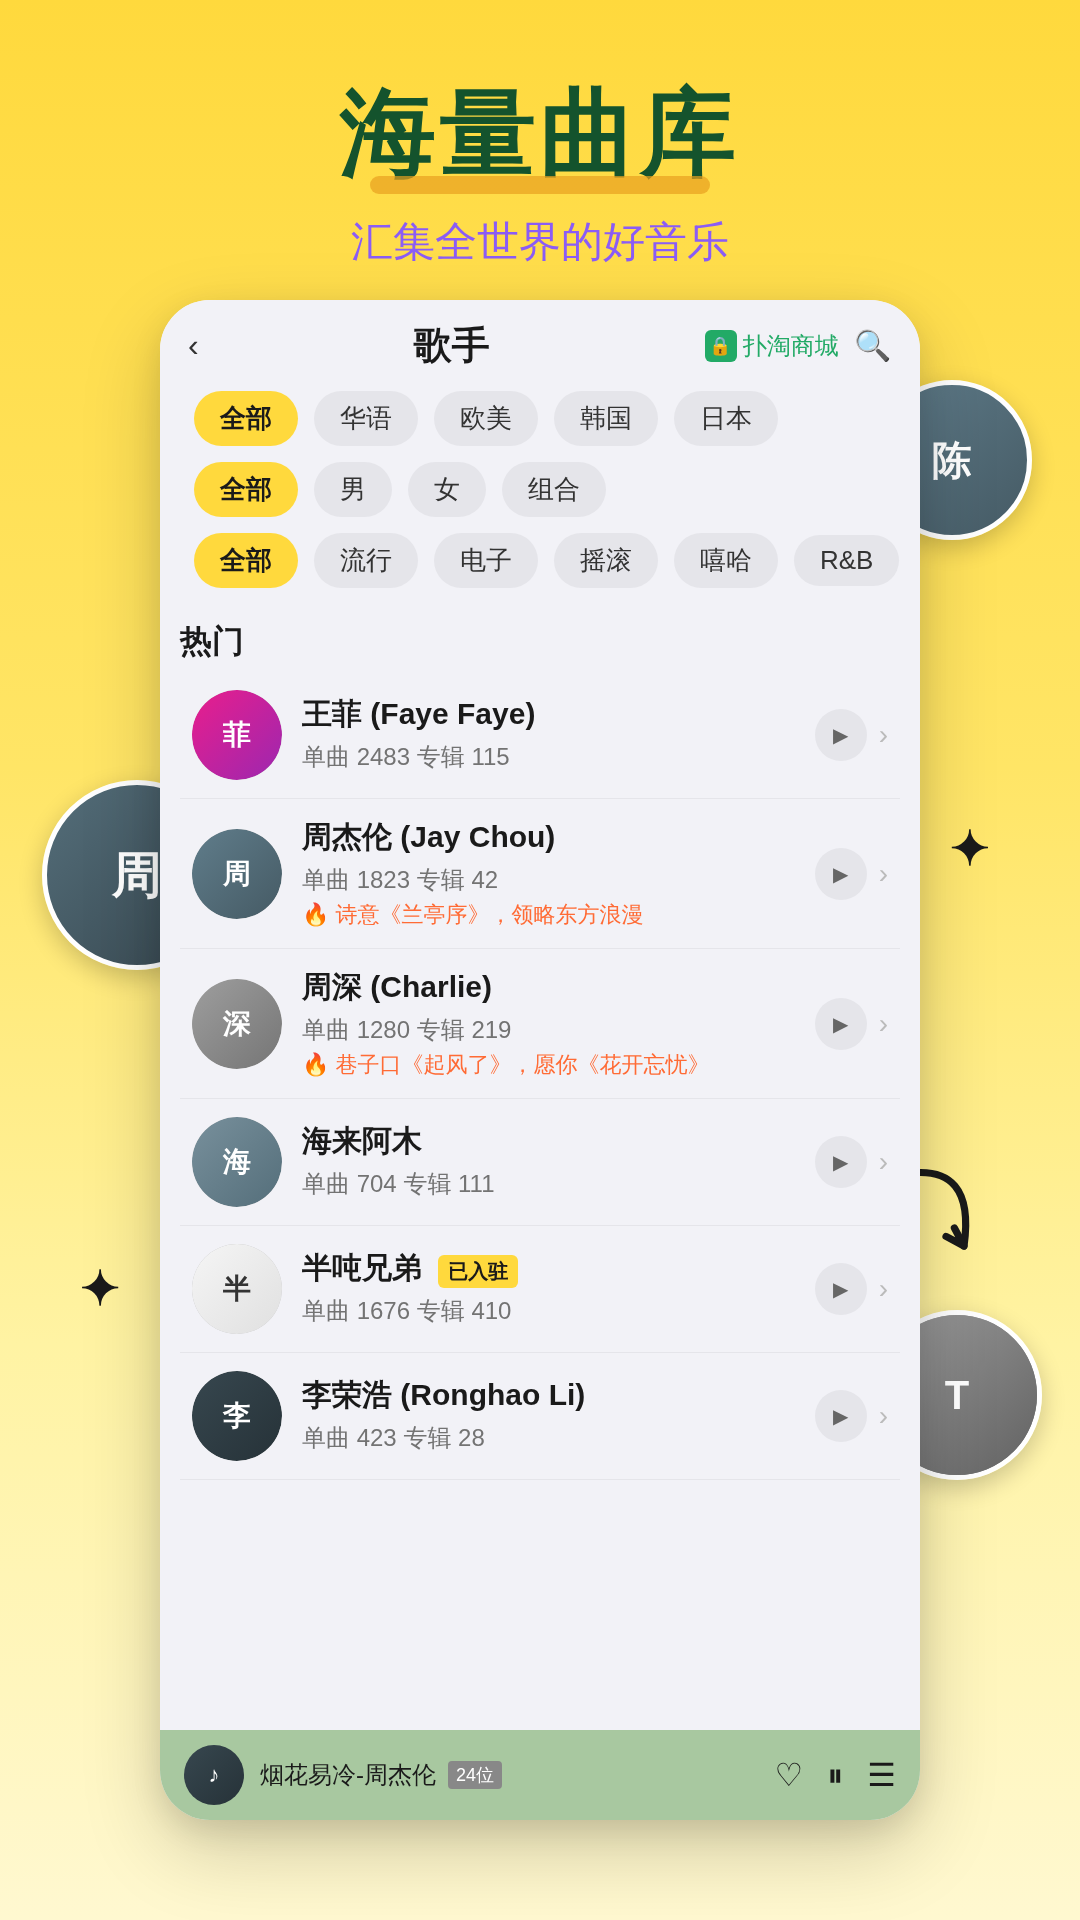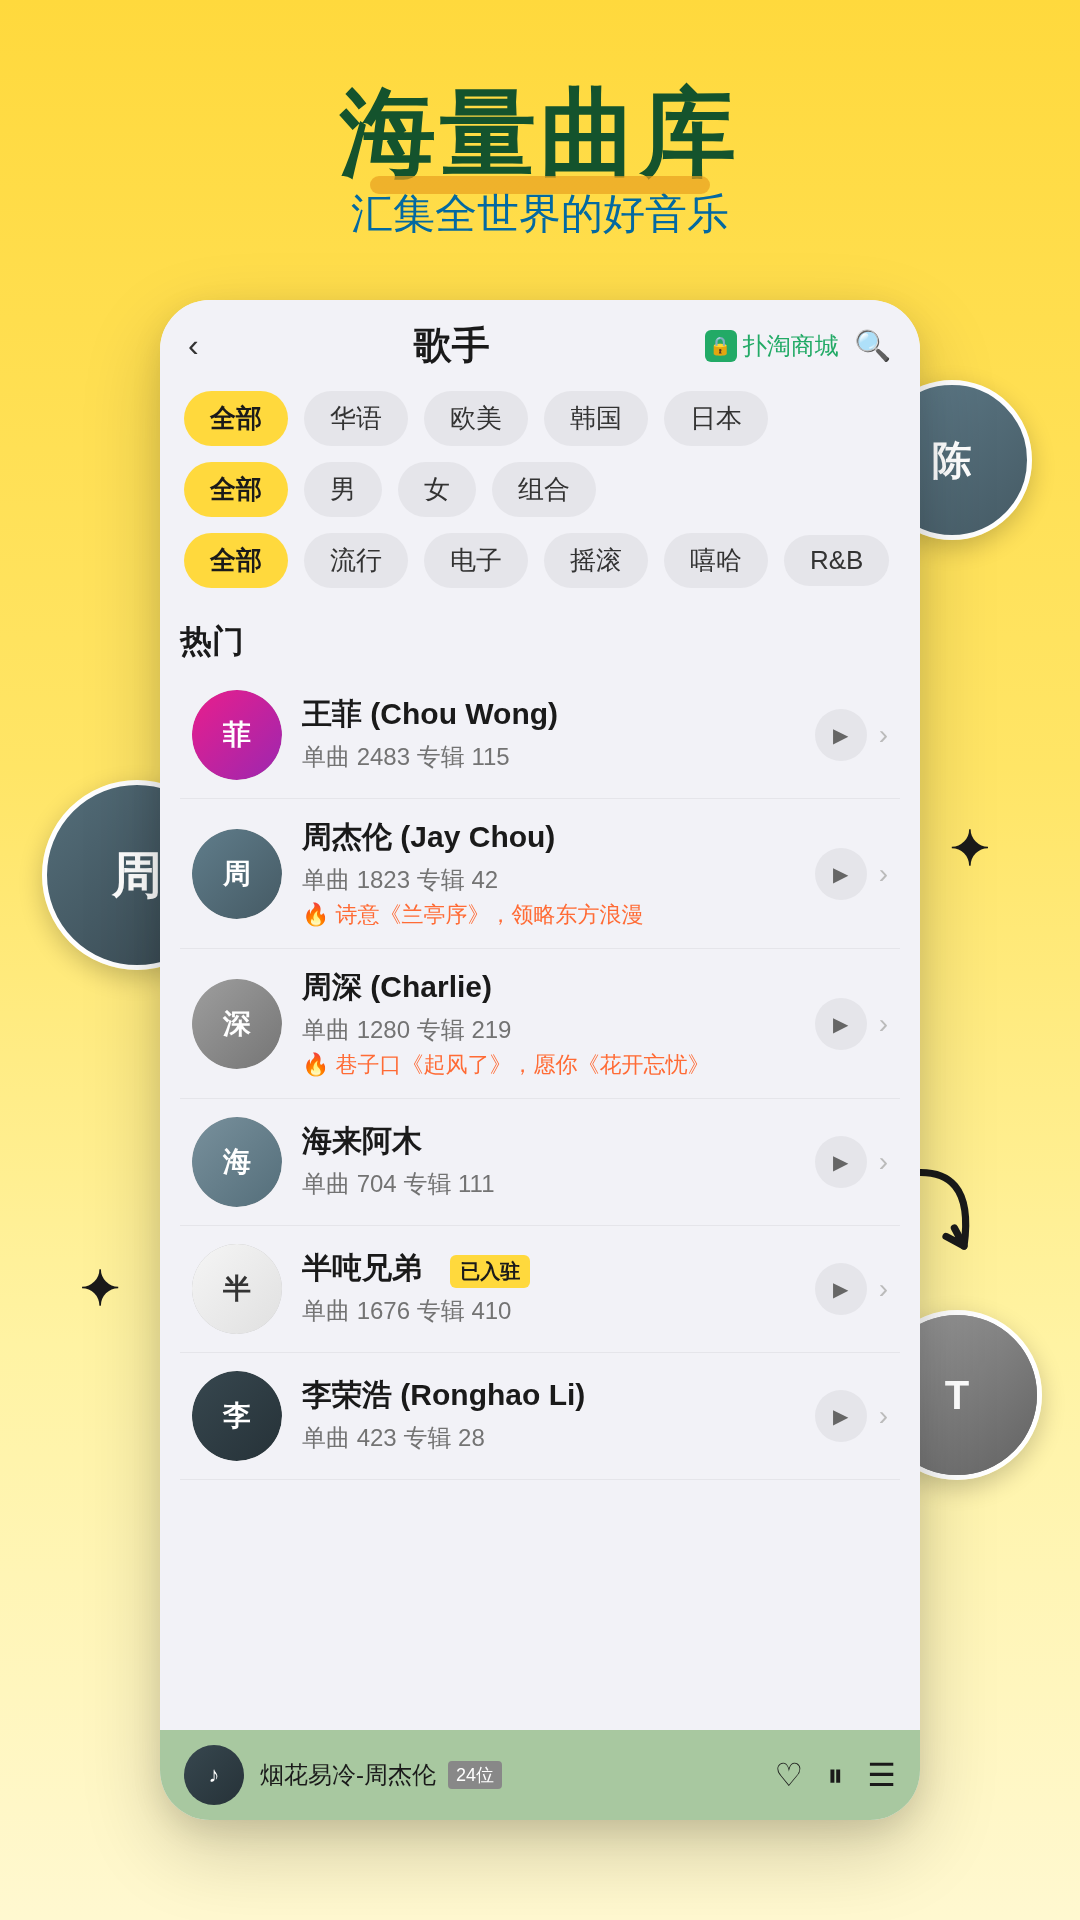--- a/index.html
+++ b/index.html
@@ -36,21 +36,22 @@
       transform: translateX(-50%);
       width: 340px;
       height: 18px;
       background: #E8A020;
       border-radius: 9px;
       opacity: 0.7;
     }
 
     .sub-title {
       font-size: 42px;
-      color: #0369a1;
+      color: #8b5cf6;
+      margin-top: 28px;
       font-weight: 400;
     }
 
     
     .phone-container {
       position: absolute;
       top: 300px;
       left: 50%;
       transform: translateX(-50%);
       width: 760px;
@@ -110,22 +111,23 @@
     }
 
     .search-icon {
       font-size: 30px;
       color: #333;
       cursor: pointer;
     }
 
     
     .filter-section {
-      padding: 0 24px;
+      padding: 0 12px;
       background: #f2f2f7;
+      margin-left: 22px;
     }
 
     .filter-row {
       display: flex;
       align-items: center;
       gap: 16px;
       margin-bottom: 16px;
       flex-wrap: nowrap;
       overflow: hidden;
     }
@@ -251,21 +253,21 @@
 
     
     .verified-badge {
       display: inline-flex;
       align-items: center;
       background: #FFD93D;
       color: #1a1a1a;
       font-size: 20px;
       padding: 3px 10px;
       border-radius: 6px;
-      margin-left: 20px;
+      margin-left: 8px;
       font-weight: 600;
     }
 
     
     .floating-avatar-top {
       position: absolute;
       top: 380px;
       right: 48px;
       width: 160px;
       height: 160px;
@@ -472,21 +474,21 @@
 
     <div class="section-label">热门</div>
 
     <div class="artist-list">
 
       <div class="artist-item">
         <div class="artist-avatar">
           <div class="avatar-placeholder avatar-faye">菲</div>
         </div>
         <div class="artist-info">
-          <div class="artist-name">王菲 (Chou Wong)</div>
+          <div class="artist-name">王菲 (Faye Faye)</div>
           <div class="artist-stats">单曲 2483  专辑 115</div>
         </div>
         <div class="artist-controls">
           <div class="play-btn">▶</div>
           <span class="chevron-right">›</span>
         </div>
       </div>
 
       <div class="artist-item">
         <div class="artist-avatar">

